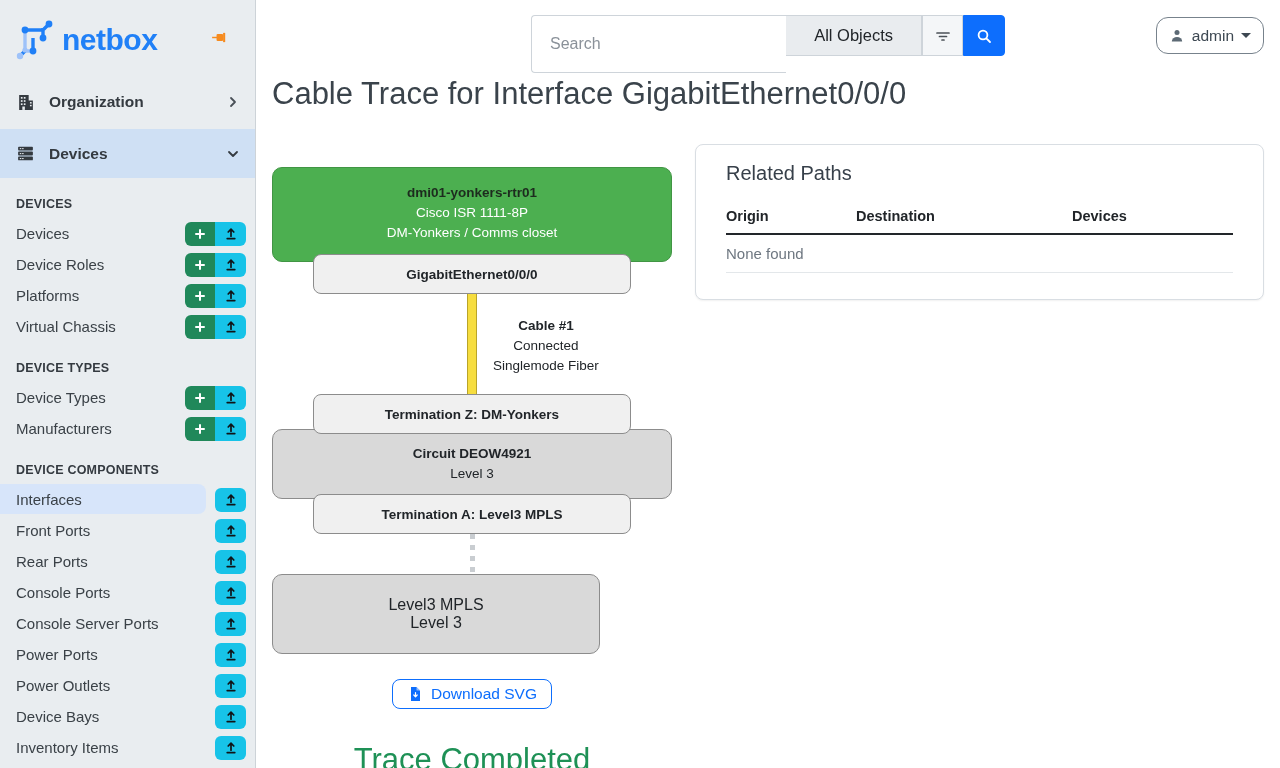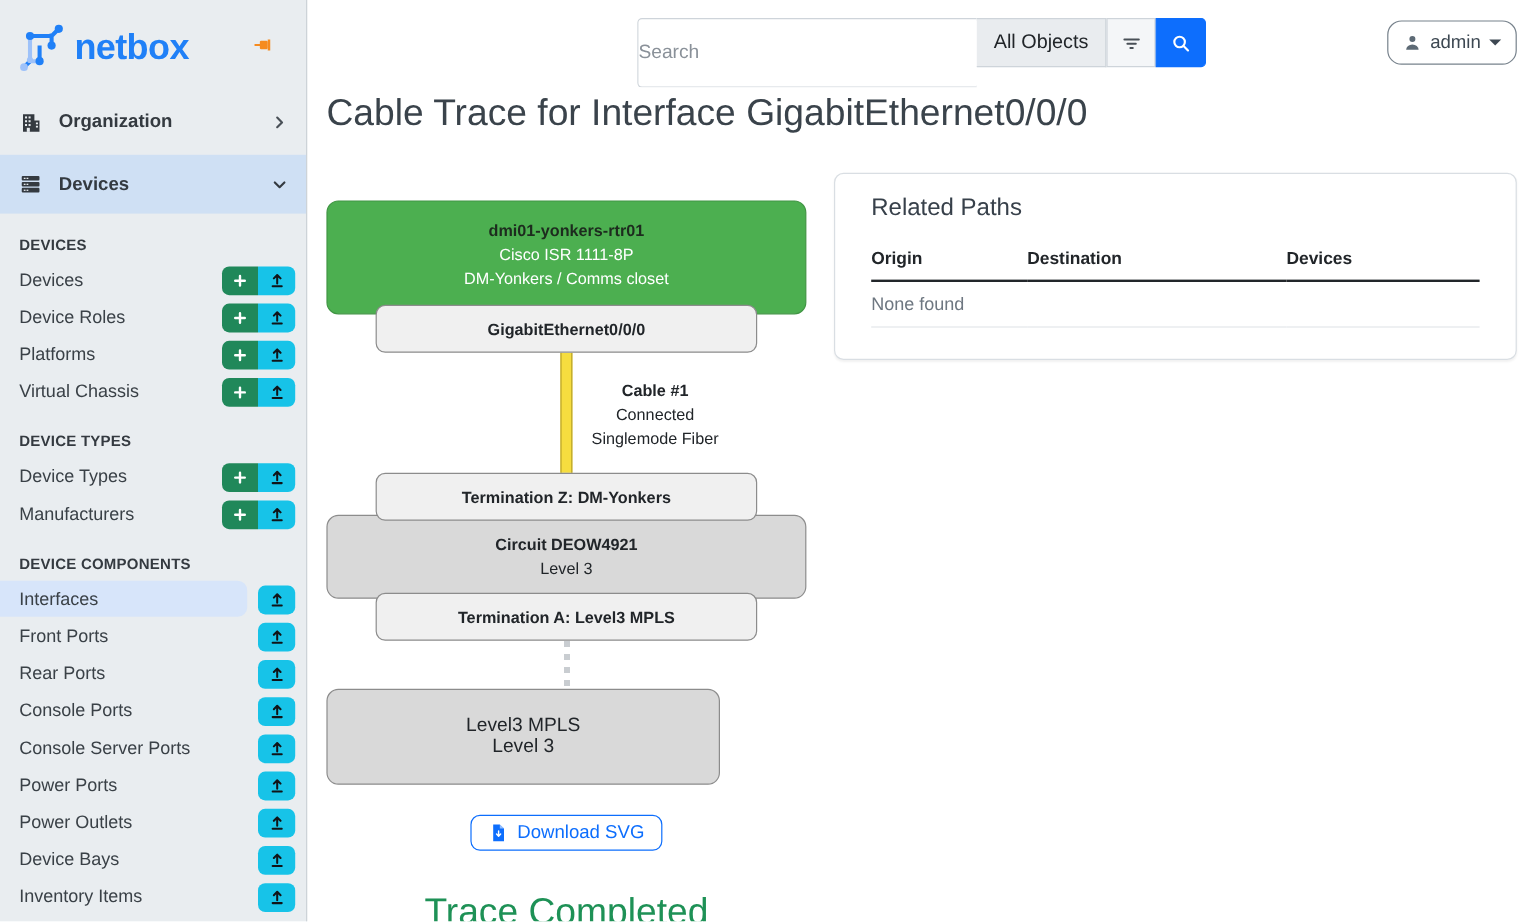--- a/index.html
+++ b/index.html
@@ -34,25 +34,25 @@
   .btn-import { background:#17c3e8; border-radius:0 6px 6px 0; }
   .btn-import.solo { border-radius:6px; }
 
   .ic { display:block; }
 
   
   .main { flex:1; height:768px; overflow:hidden; padding:0 16px; position:relative; }
   .topbar { height:70px; position:relative; padding-top:15px; }
   .search-group { width:474px; height:41px; margin:0 auto; display:flex; }
   .search-input { flex:1; height:58px; border:1px solid #ced4da; border-right:none;
-    border-radius:4px 0 0 4px; padding:0 0; font-size:16px; color:#404040; outline:none;
+    border-radius:4px 0 0 4px; padding:0 18px; font-size:16px; color:#404040; outline:none;
     font-family:"Liberation Sans",sans-serif; }
   .search-input::placeholder { color:#8a9199; }
   .scope-box { background:#e9ecef; border:1px solid #ced4da; border-left:none;
-    display:flex; align-items:center; padding:0 14px; font-size:16.5px; color:#212529; cursor:pointer; }
+    display:flex; align-items:center; padding:0 28px; font-size:16.5px; color:#212529; cursor:pointer; }
   .filter-btn { width:41px; background:#f4f6f8; border:1px solid #ced4da; border-left-width:1px;
     display:flex; align-items:center; justify-content:center; cursor:pointer; }
   .search-btn { width:42px; background:#0d6efd; border:1px solid #0d6efd;
     border-radius:0 4px 4px 0; display:flex; align-items:center; justify-content:center; cursor:pointer; }
   .user-btn { position:absolute; right:0; top:17px; height:37px; padding:0 12px;
     background:#fff; border:1px solid #77828c; border-radius:12px; display:flex;
     align-items:center; gap:7px; font-size:15.5px; color:#3d4852; cursor:pointer;
     font-family:"Liberation Sans",sans-serif; }
   .caret-down { width:0; height:0; border-left:5px solid transparent;
     border-right:5px solid transparent; border-top:5px solid #3d4852; }

